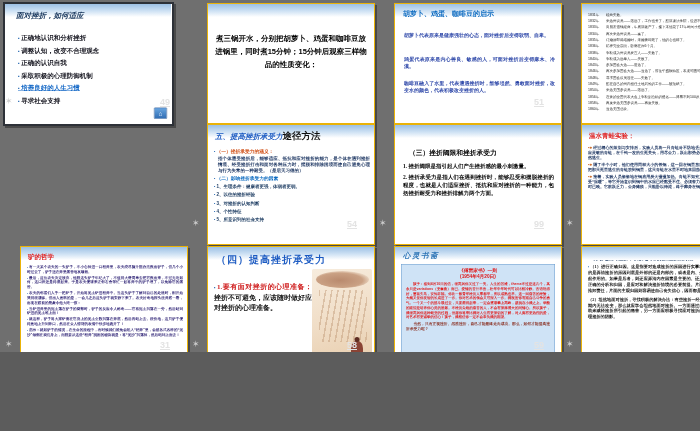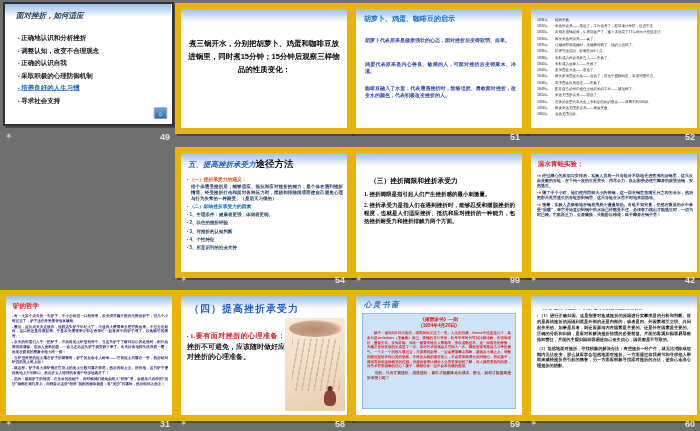--- a/index.html
+++ b/index.html
@@ -1,27 +1,27 @@
 <!DOCTYPE html>
 <html><head>
 <meta charset="utf-8">
 <style>
   html,body{margin:0;padding:0;background:#5c5c5c;}
-  .canvas{width:700px;height:431px;background:#6f6f6f;display:grid;
+  .canvas{width:700px;height:352px;background:#6f6f6f;display:grid;
     grid-template-columns:repeat(4,175px);grid-template-rows:repeat(3,1fr);
-    font-family:"Liberation Sans",sans-serif;position:relative;overflow:hidden;}
+    font-family:"Liberation Sans",sans-serif;position:relative;overflow:hidden;gap:12px;}
   .cell{position:relative;}
-  .thumb{position:absolute;left:0;top:3px;width:166px;height:119px;background:#fff;
-    border:6px solid #eab308;box-shadow:2px 2px 0 rgba(35,35,35,.5);overflow:hidden;cursor:pointer;}
+  .thumb{position:absolute;left:20px;top:3px;width:166px;height:119px;background:#fff;
+    border:1px solid #eab308;box-shadow:2px 2px 0 rgba(35,35,35,.5);overflow:hidden;cursor:pointer;}
   .thumb.selected{left:3px;top:2px;width:167px;height:120px;border:2px solid #2d3138;}
   .inner{width:332px;height:238px;transform:scale(.5);transform-origin:0 0;position:relative;overflow:hidden;}
   .band{position:absolute;left:0;top:0;right:0;height:26px;
     background:linear-gradient(180deg,#9cc0e4 0%,#cfe2f4 55%,#ffffff 100%);}
   .strip{position:absolute;left:0;right:0;bottom:0;height:16px;}
-  .num{position:absolute;right:5px;bottom:2px;font:bold 9px "Liberation Sans",sans-serif;color:#e3e3e3;}
+  .num{position:absolute;right:5px;bottom:2px;font:bold 9px "Liberation Sans",sans-serif;color:#e3e3e3;text-decoration:underline;}
   .anim{position:absolute;left:5px;bottom:2px;font-size:9px;color:#cdcdcd;cursor:pointer;line-height:11px;}
 
   
   .s49 .title{position:absolute;top:14px;left:22px;font:bold italic 15px "Liberation Serif",serif;color:#17365c;}
   .s49 ul{position:absolute;top:52px;left:26px;right:10px;margin:0;padding:0;list-style:none;}
   .s49 li{font-weight:bold;font-size:13px;color:#14141e;margin:7px 0;}
   .s49 li::before{content:"▪ ";color:#2e6eb5;font-size:10px;}
   .s49 li.link{color:#0b62c4;text-decoration:underline;}
   .home-btn{position:absolute;right:8px;bottom:8px;width:24px;height:21px;border:1px solid #1f4f8f;border-radius:2px;
     background:linear-gradient(180deg,#6aa6e0,#2f6cb3);color:#eaf2fb;font-size:13px;line-height:21px;text-align:center;}

